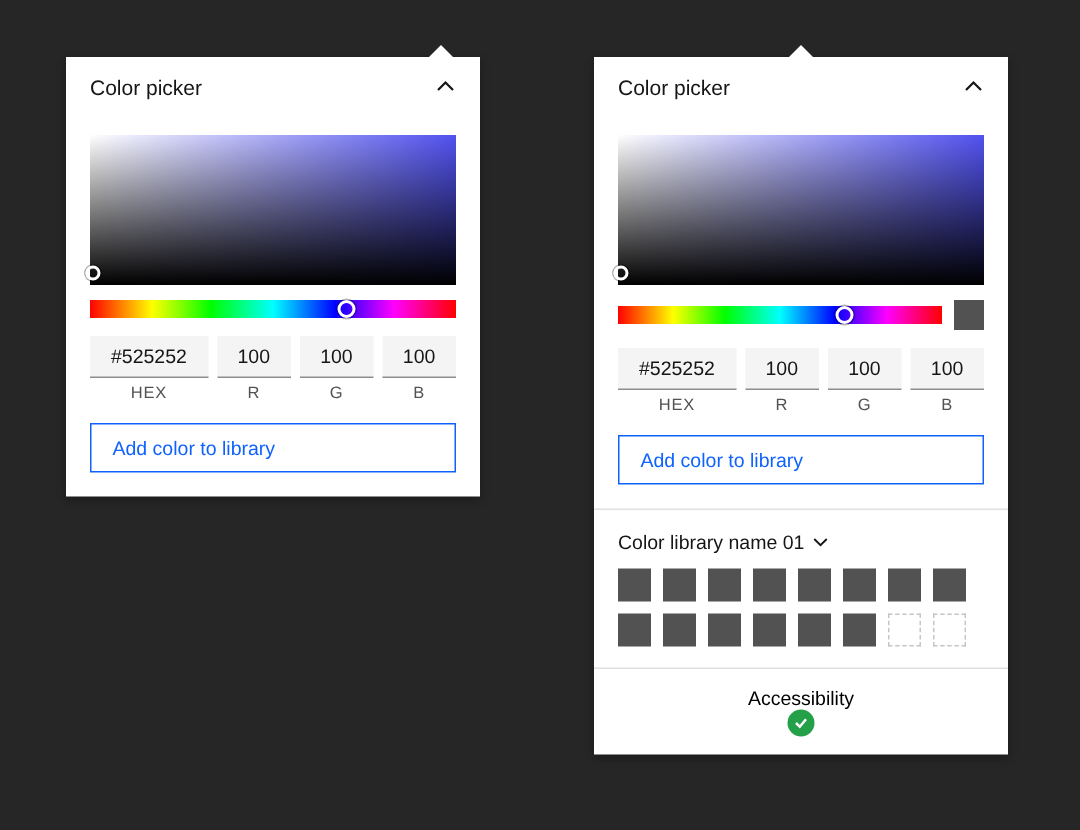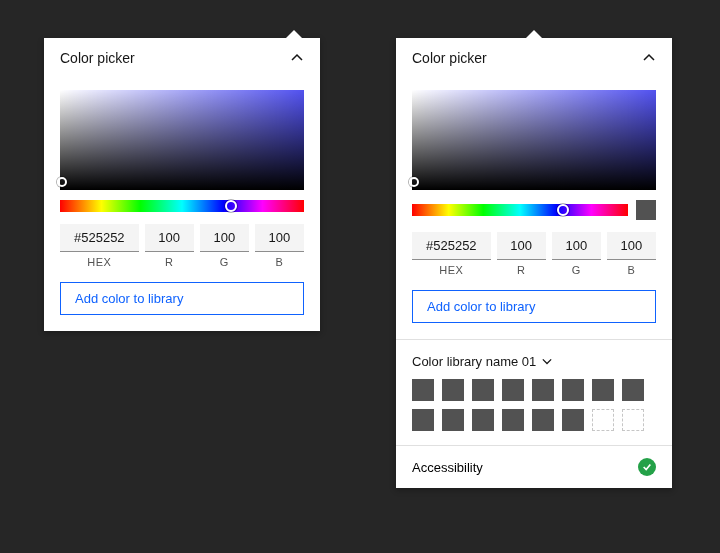--- a/index.html
+++ b/index.html
@@ -130,20 +130,21 @@
     display: grid;
     grid-template-columns: repeat(8, 22px);
     gap: 8px;
   }
   .swatch-grid .sw { width:22px; height:22px; background:#525252; }
   .swatch-grid .sw.empty { background:#fff; border:1px dashed #c6c6c6; }
   .a11y-section {
     display:flex; align-items:center; justify-content:space-between;
     padding: 12px 16px;
     font-size: 13px;
+    flex-direction: column;
   }
   .checkmark-circle {
     width:18px; height:18px; border-radius:50%; background:#24a148;
     display:flex; align-items:center; justify-content:center;
   }
   .checkmark-circle svg { width:10px; height:10px; stroke:#fff; stroke-width:2; fill:none; }
 </style>
 </head>
 <body>
 

